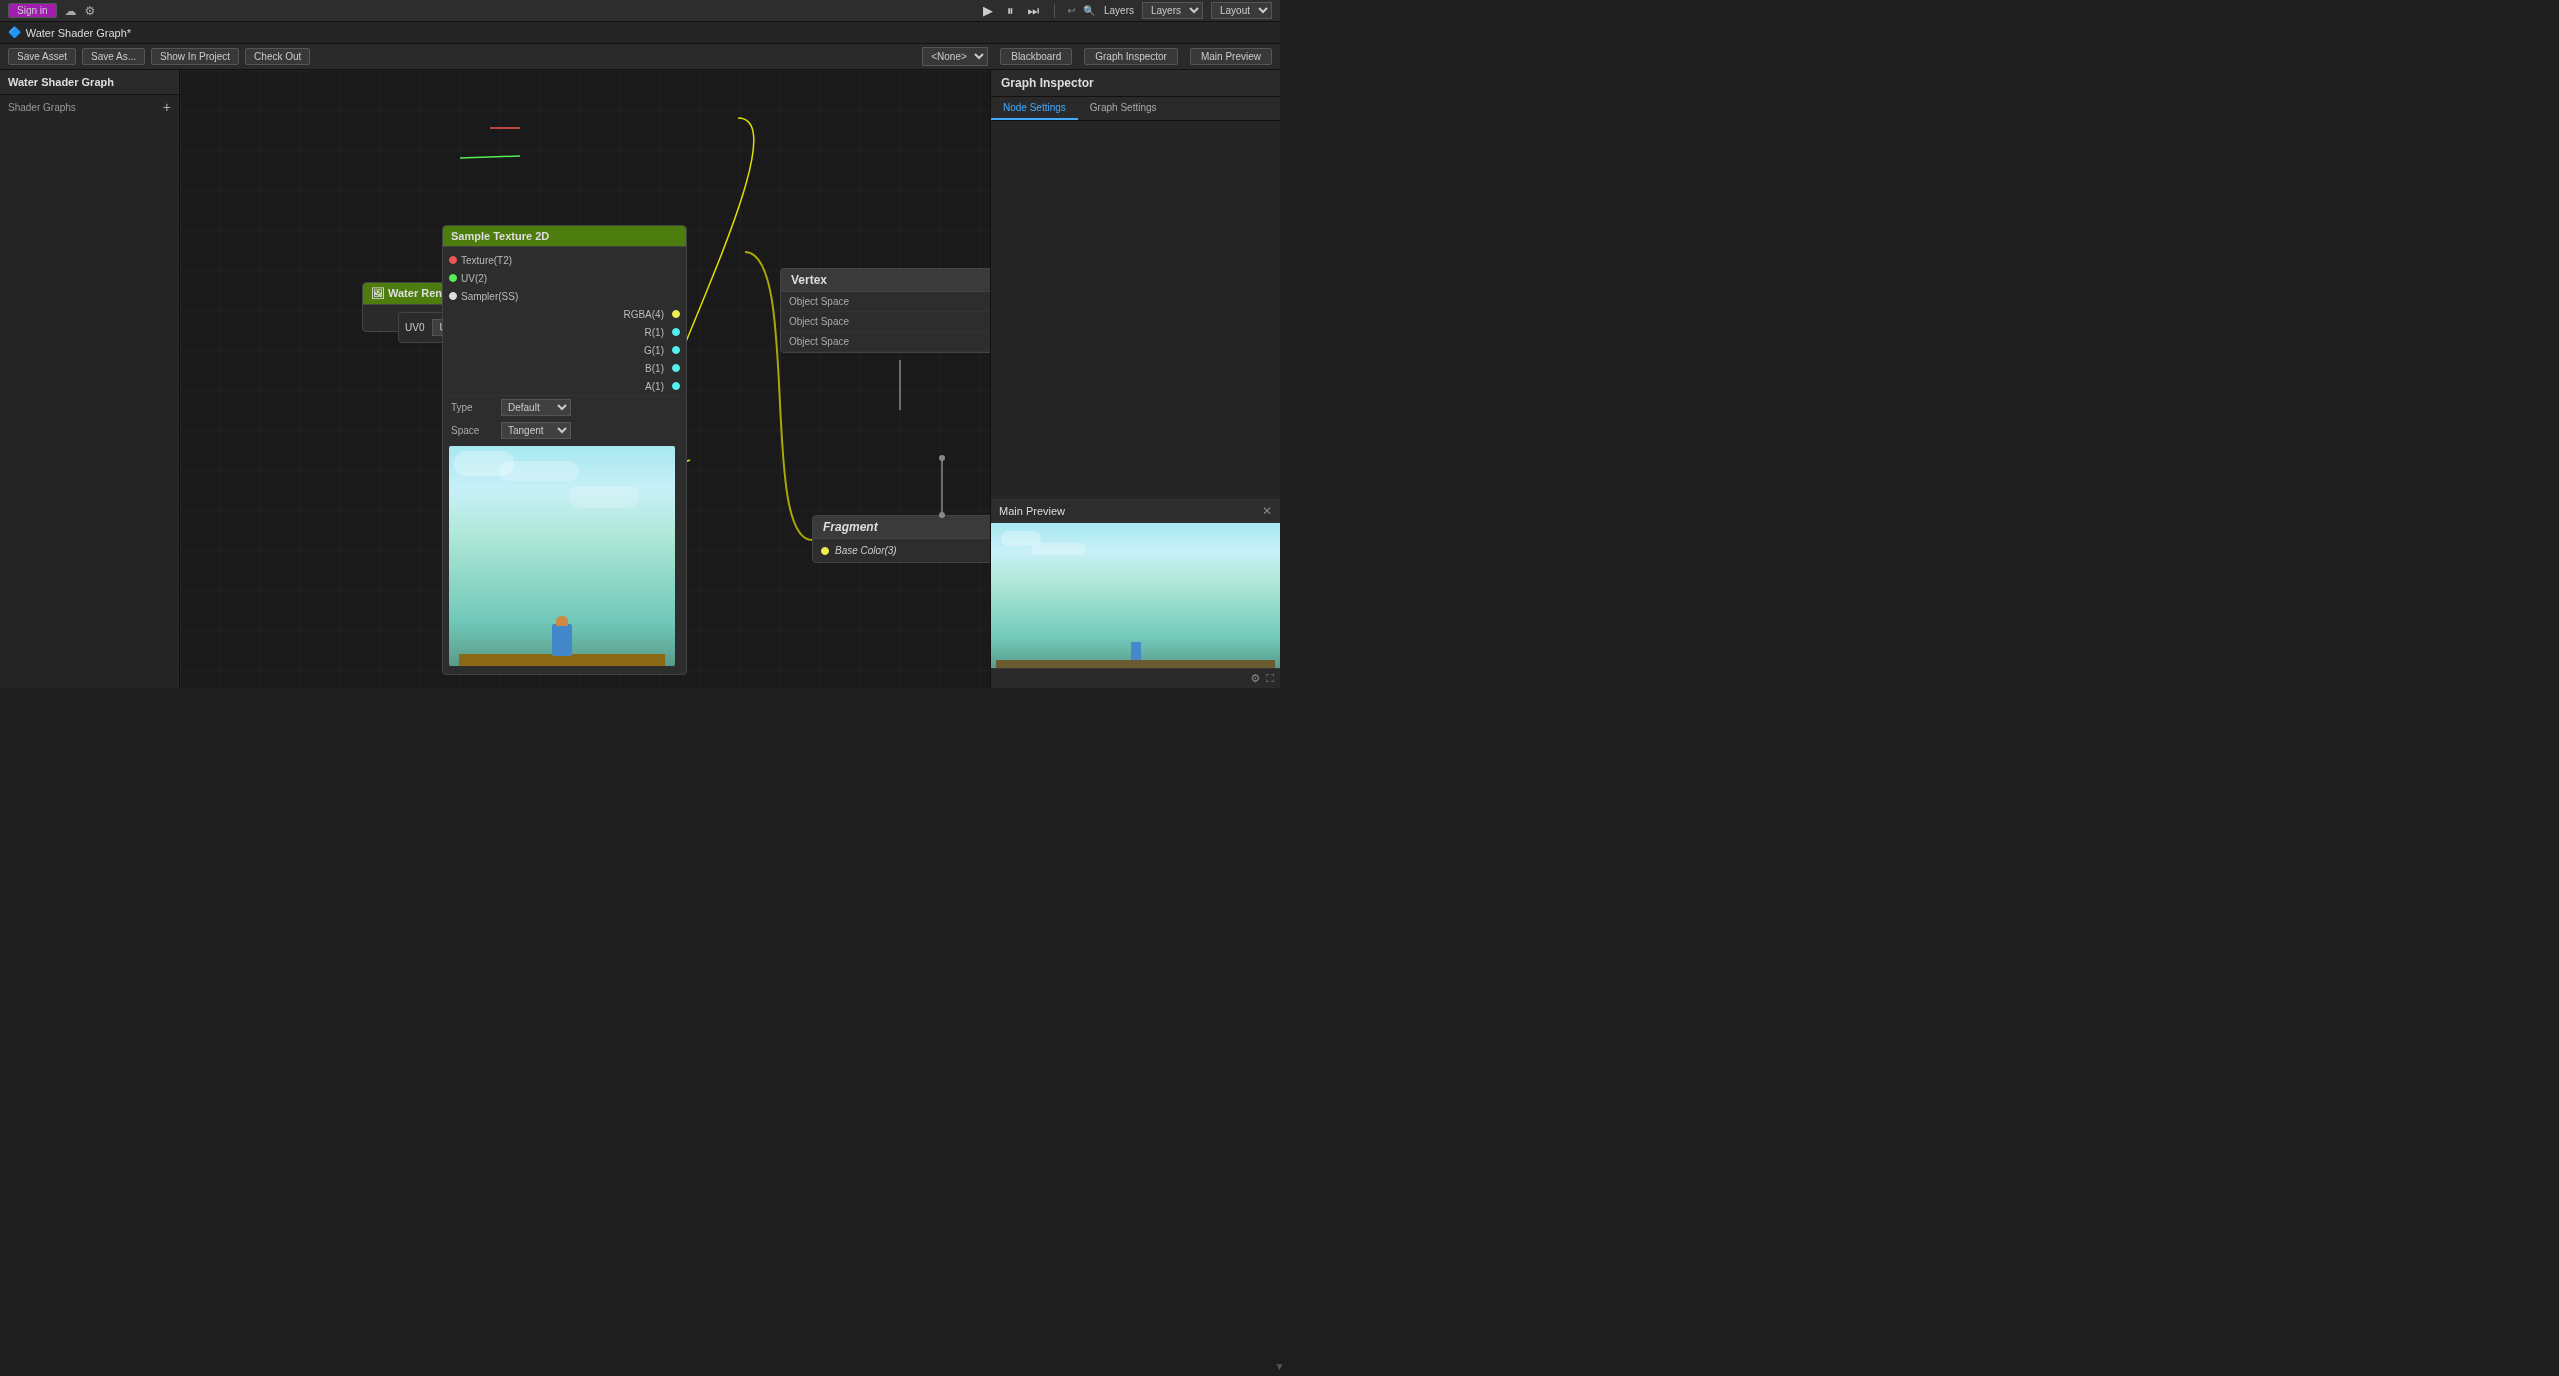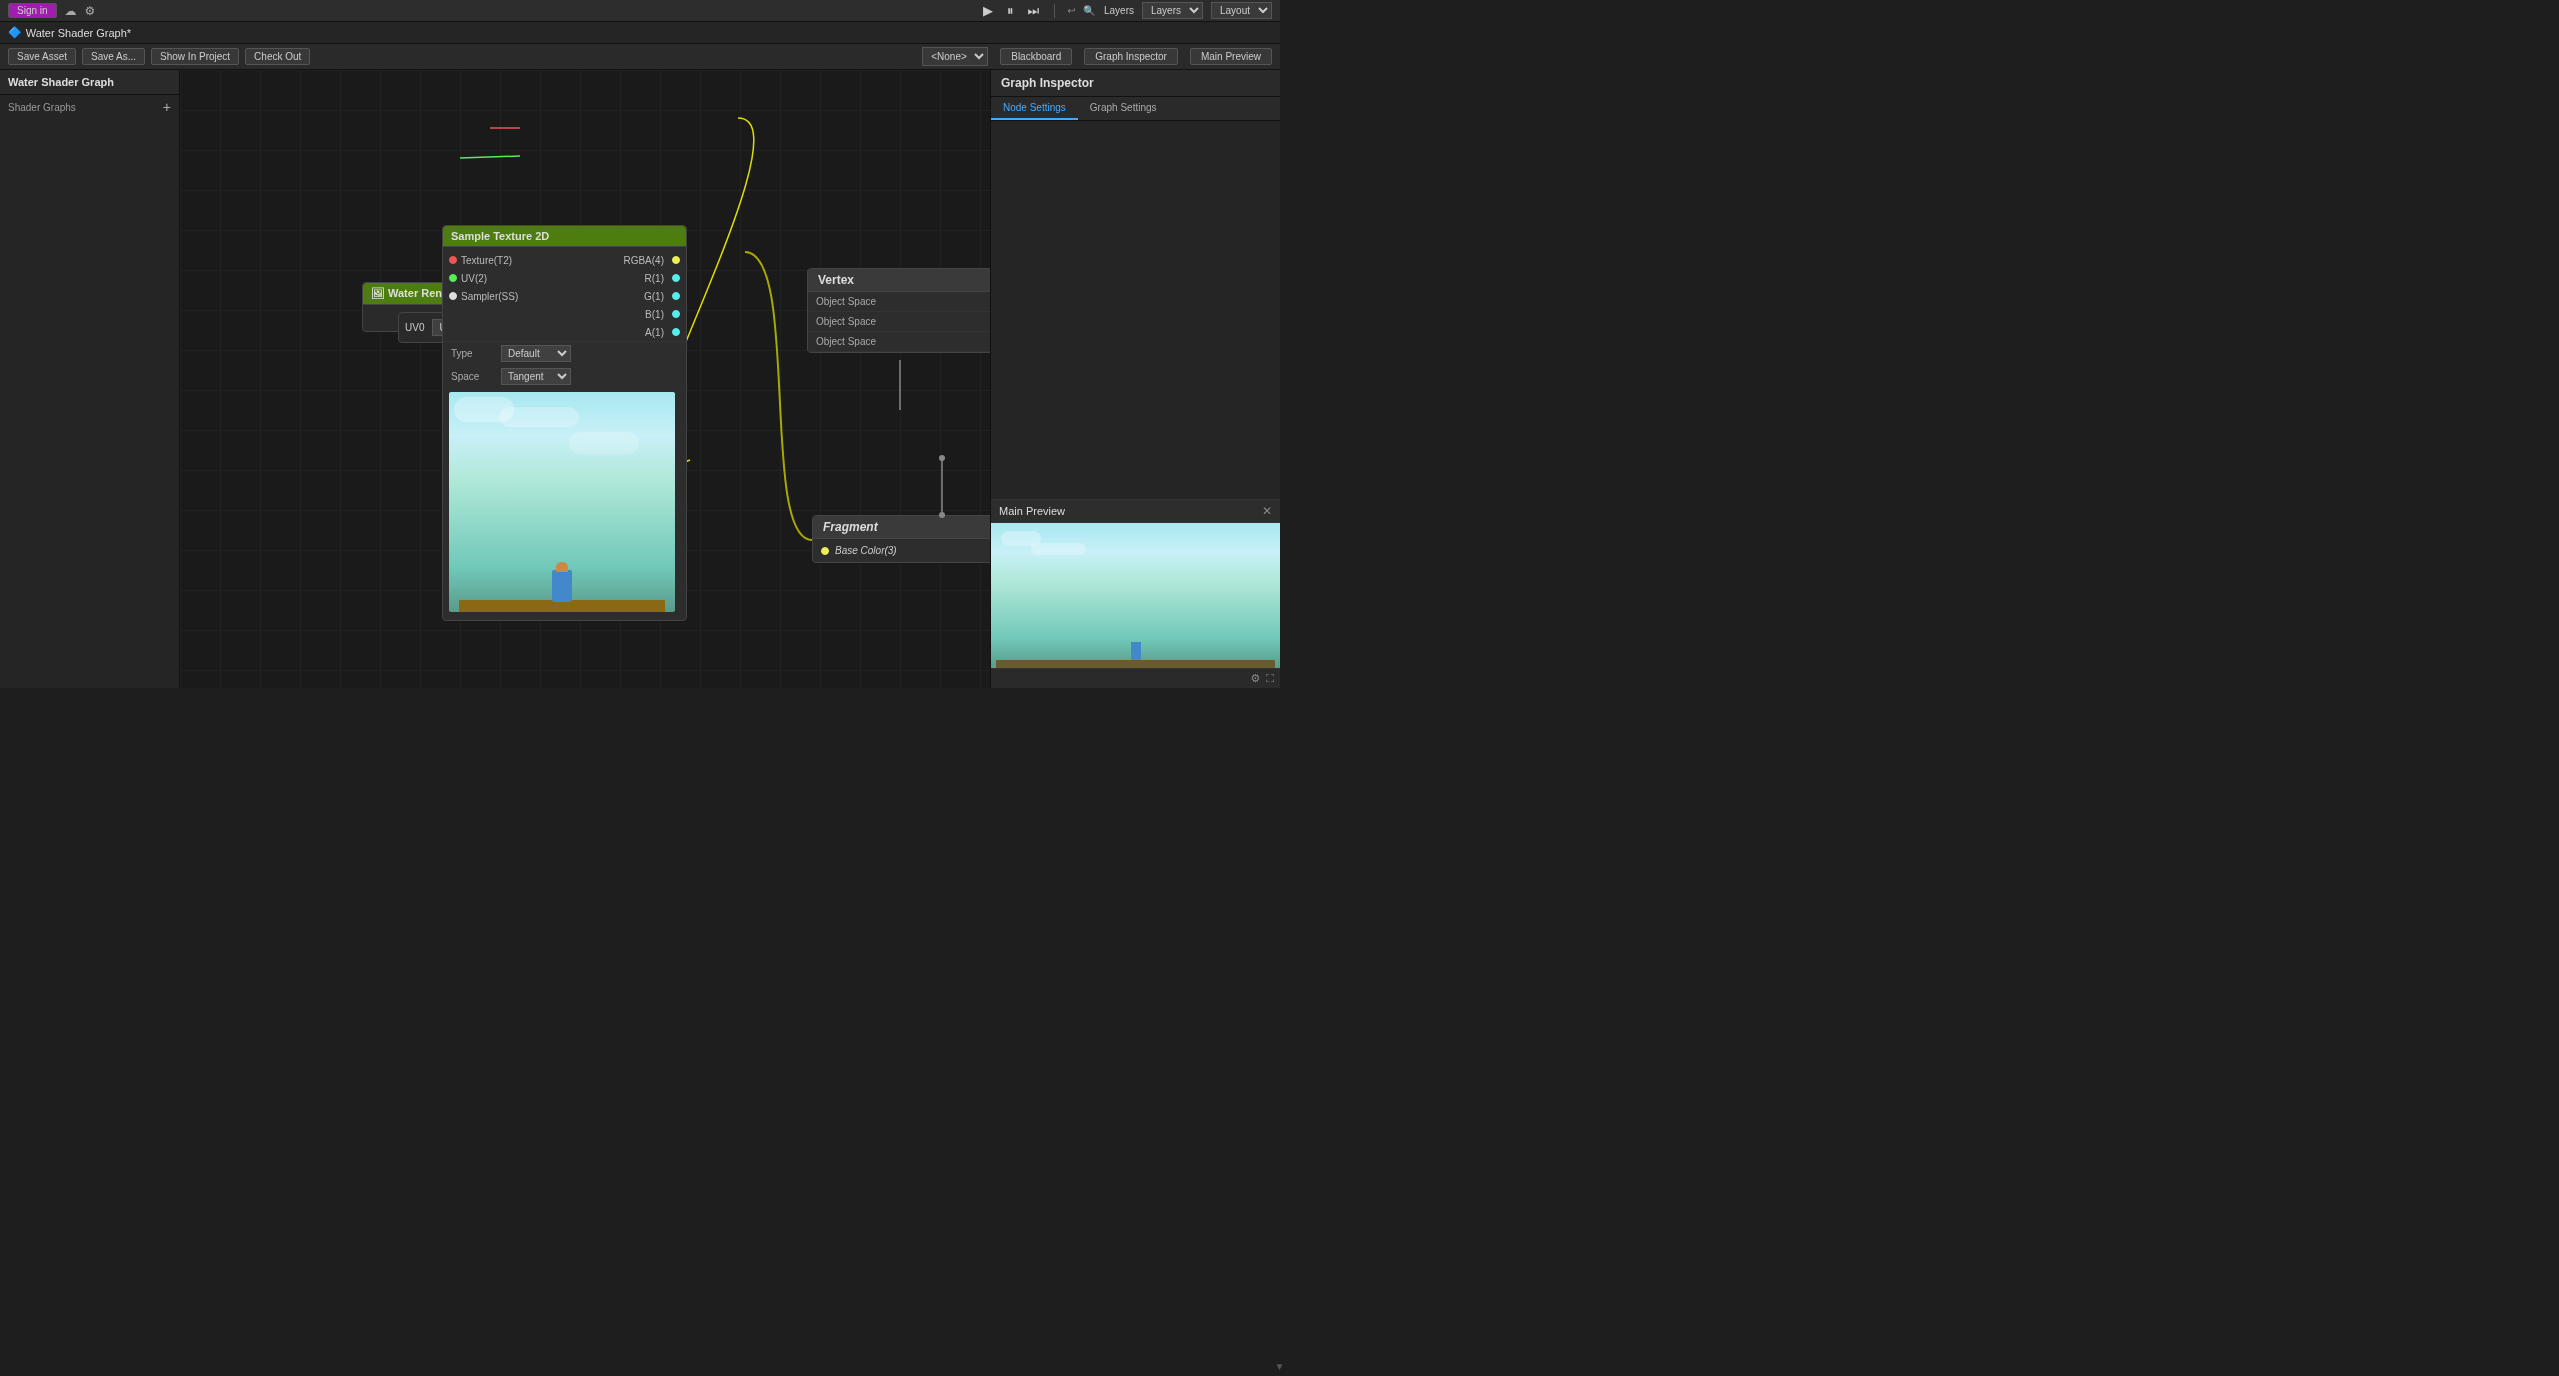--- a/index.html
+++ b/index.html
@@ -538,21 +538,21 @@
         </div>
       </div>
     </div>
 
     <div class="node sample-texture-node" style="left:262px;top:155px;width:245px;">
       <div class="node-header">
         <span>Sample Texture 2D</span>
       </div>
       <div class="node-body">
 
-        <div style="display:flex;">
+        <div style="display:flex;flex-direction:column;">
 
           <div style="flex:1;">
             <div class="node-row">
               <span class="port red"></span>
               <span class="port-label">Texture(T2)</span>
             </div>
             <div class="node-row">
               <span class="port green"></span>
               <span class="port-label">UV(2)</span>
             </div>
@@ -604,21 +604,21 @@
           <div class="preview-platform"></div>
           <div class="preview-character"></div>
 
           <div style="position:absolute;top:5px;left:5px;width:60px;height:25px;background:rgba(255,255,255,0.3);border-radius:12px;"></div>
           <div style="position:absolute;top:15px;left:50px;width:80px;height:20px;background:rgba(255,255,255,0.25);border-radius:10px;"></div>
           <div style="position:absolute;top:40px;left:120px;width:70px;height:22px;background:rgba(255,255,255,0.2);border-radius:11px;"></div>
         </div>
       </div>
     </div>
 
-    <div class="node vertex-node" style="left:627px;top:198px;width:280px;">
+    <div class="node vertex-node" style="left:600px;top:198px;width:280px;">
       <div class="vertex-header">Vertex</div>
       <div>
 
         <div class="vertex-row">
           <span class="vertex-label">Object Space</span>
 
         </div>
 
         <div class="vertex-row">
           <span class="vertex-label">Object Space</span>

